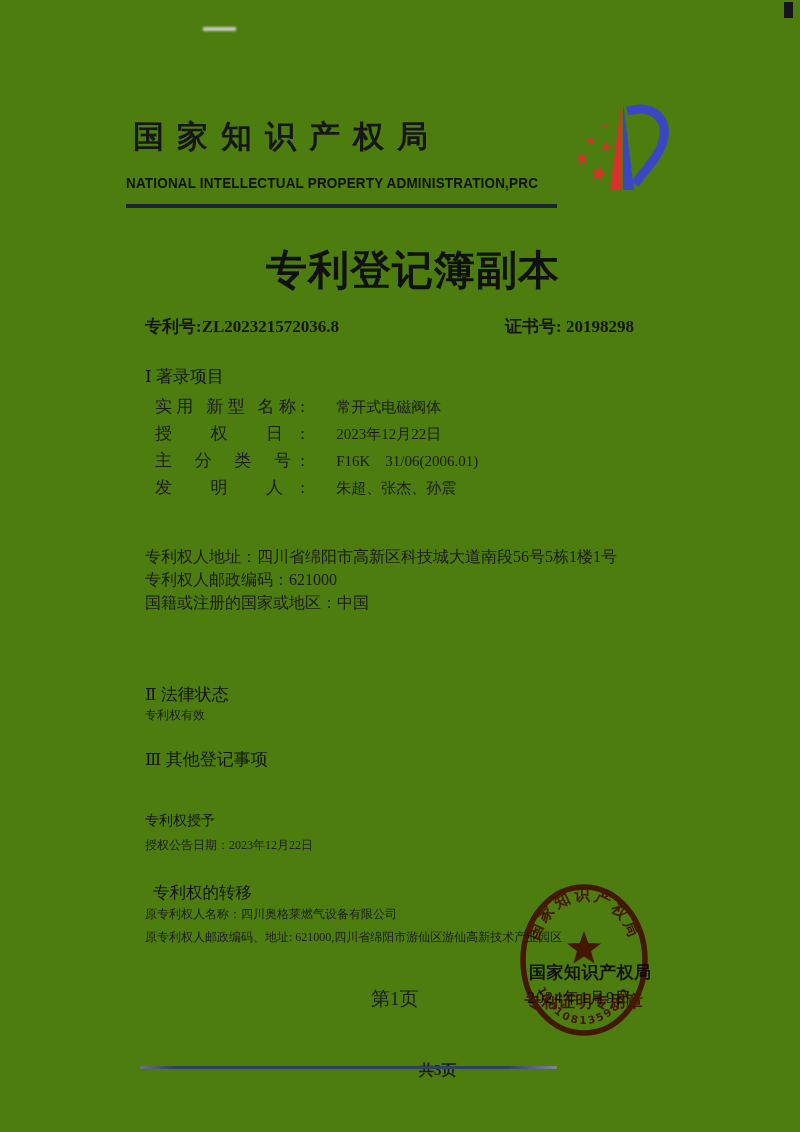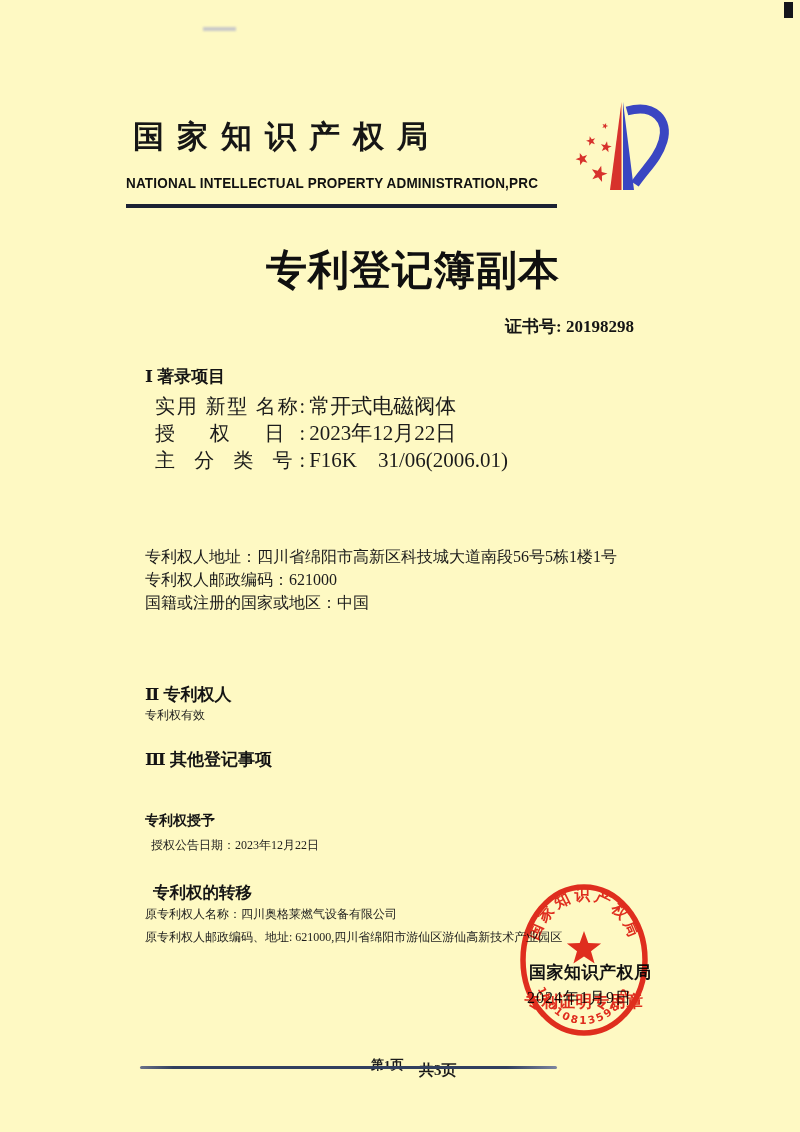--- a/index.html
+++ b/index.html
@@ -1,49 +1,49 @@
 <!DOCTYPE html>
 <html><head>
 <meta charset="utf-8">
 <style>
   html,body{margin:0;padding:0;background:#888;}
   .page{
     position:relative;width:800px;height:1132px;margin:0 auto;
-    background:#fef9c3;overflow:hidden;
+    background:#4d7c0f;overflow:hidden;
     font-family:"Liberation Serif","DejaVu Serif",serif;
     color:#1b1b1b;
   }
   .abs{position:absolute;white-space:nowrap;}
   
   .agency-cn{left:133px;top:116px;font-size:31px;font-weight:bold;letter-spacing:13px;color:#161616;}
   .agency-en{left:126px;top:174px;font-size:15px;font-weight:bold;
     font-family:"Liberation Sans","DejaVu Sans",sans-serif;
     transform:scaleX(0.90);transform-origin:left center;letter-spacing:0.2px;color:#111;}
   .head-rule{left:126px;top:204px;width:431px;height:4px;background:#1c2233;}
   
   .doc-title{left:0;top:243px;width:826px;text-align:center;font-size:41px;font-weight:bold;letter-spacing:1px;color:#101010;}
   
   .meta{font-size:17px;font-weight:bold;color:#151515;}
   .patent-no{left:145px;top:315px;}
   .cert-no{left:505px;top:315px;}
   
-  .sec-head{font-size:17px;font-weight:bold;color:#141414;text-align:right;}
+  .sec-head{font-size:17px;font-weight:normal;color:#141414;text-align:right;}
   .body-line{font-size:12px;color:#1c1c1c;}
   .fields{left:155px;top:393px;}
   .f-row{height:27px;line-height:27px;font-size:16.5px;}
-  .f-label{display:inline-block;width:150px;text-align:justify;text-align-last:justify;font-size:20px;}
-  .f-value{display:inline-block;margin-left:0;font-size:21px;}
+  .f-label{display:inline-block;width:150px;text-align:justify;text-align-last:justify;font-size:17px;}
+  .f-value{display:inline-block;margin-left:27px;font-size:15px;}
   .owner{left:145px;top:545px;line-height:23px;font-size:16px;white-space:nowrap;}
   
   .sig-agency{left:529px;top:961px;font-size:17px;font-weight:bold;letter-spacing:0.5px;color:#111;}
   .sig-date{left:527px;top:988px;font-size:16px;color:#111;letter-spacing:1px;}
   
   .seal{left:505px;top:880px;mix-blend-mode:multiply;opacity:0.95;}
   
-  .footer-page{left:371px;top:1056px;font-size:13px;font-weight:bold;}
+  .footer-page{left:371px;top:986px;font-size:19px;font-weight:normal;}
   .footer-total{left:419px;top:1029px;font-size:15px;font-weight:bold;margin-top:32px;}
   .bottom-edge{left:140px;top:1066px;width:417px;height:3px;
     background:linear-gradient(90deg,#6a7288 0%,#31405f 8%,#31405f 88%,#7d86a0 100%);border-radius:2px;}
   
   .art-corner{left:784px;top:2px;width:9px;height:16px;background:#15151a;}
   .art-dash{left:203px;top:27px;width:33px;height:4px;background:#c9c9c9;filter:blur(1px);}
 </style>
 </head>
 <body>
 
@@ -70,52 +70,57 @@
       <use href="#lgstar" transform="translate(43,29) scale(0.32) rotate(20)"></use>
       <use href="#lgstar" transform="translate(29,44) scale(0.5) rotate(-15)"></use>
       <use href="#lgstar" transform="translate(44,50) scale(0.58) rotate(10)"></use>
       <use href="#lgstar" transform="translate(20,62) scale(0.65) rotate(-20)"></use>
       <use href="#lgstar" transform="translate(37,77) scale(0.85) rotate(15)"></use>
     </g>
   </svg>
 
   <div class="abs doc-title">专利登记簿副本</div>
 
+  <div class="abs meta patent-no"><span>专利号:</span><span>ZL202321572036.8</span></div>
   <div class="abs meta cert-no"><span>证书号:</span>&nbsp;<span>20198298</span></div>
 
   <div class="abs sec-head" style="left:145px;top:365px;">Ⅰ 著录项目</div>
 
   <div class="abs fields">
     <div class="f-row">
       <span class="f-label">实用 新型 名称:</span>
       <span class="f-value">常开式电磁阀体</span>
     </div>
     <div class="f-row">
       <span class="f-label">授 权 日:</span>
       <span class="f-value">2023年12月22日</span>
     </div>
     <div class="f-row">
       <span class="f-label">主 分 类 号:</span>
       <span class="f-value">F16K　31/06(2006.01)</span>
     </div>
+    <div class="f-row">
+      <span class="f-label">发 明 人:</span>
+      <span class="f-value">朱超、张杰、孙震</span>
+    </div>
   </div>
 
   <div class="abs owner">
     <div>专利权人地址：四川省绵阳市高新区科技城大道南段56号5栋1楼1号</div>
     <div>专利权人邮政编码：621000</div>
     <div>国籍或注册的国家或地区：中国</div>
   </div>
 
-  <div class="abs sec-head" style="left:145px;top:683px;">Ⅱ 专利权人</div>
+  <div class="abs sec-head" style="left:145px;top:683px;">Ⅱ 法律状态</div>
   <div class="abs body-line" style="left:145px;top:707px;">专利权有效</div>
 
   <div class="abs sec-head" style="left:145px;top:748px;">Ⅲ 其他登记事项</div>
 
   <div class="abs sec-head" style="left:145px;top:812px;font-size:14px;">专利权授予</div>
-  <div class="abs body-line" style="left:151px;top:837px;text-align:right;">授权公告日期：2023年12月22日</div>
+  <div class="abs body-line" style="left:145px;top:837px;text-align:right;">授权公告日期：2023年12月22日</div>
 
   <div class="abs sec-head" style="left:145px;top:882px;font-size:16.5px;margin-left:8px;">专利权的转移</div>
   <div class="abs body-line" style="left:145px;top:906px;">原专利权人名称：四川奥格莱燃气设备有限公司</div>
   <div class="abs body-line" style="left:145px;top:929px;">原专利权人邮政编码、地址: 621000,四川省绵阳市游仙区游仙高新技术产业园区</div>
 
   <div class="abs sig-agency">国家知识产权局</div>
   <div class="abs sig-date">2024年1月9日</div>
 
   <svg class="abs seal" width="158" height="158" viewBox="0 0 158 158">
     <defs>

